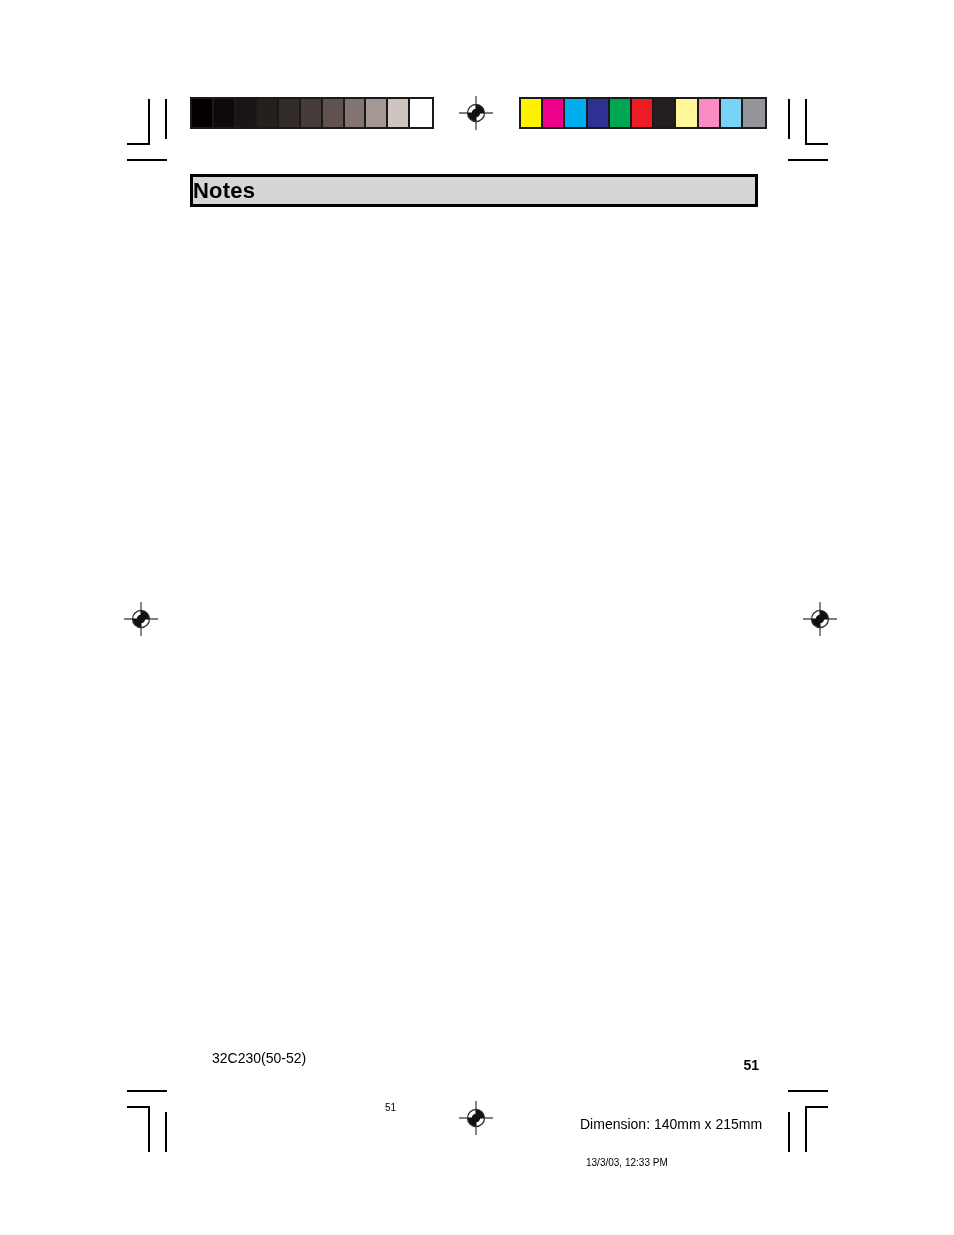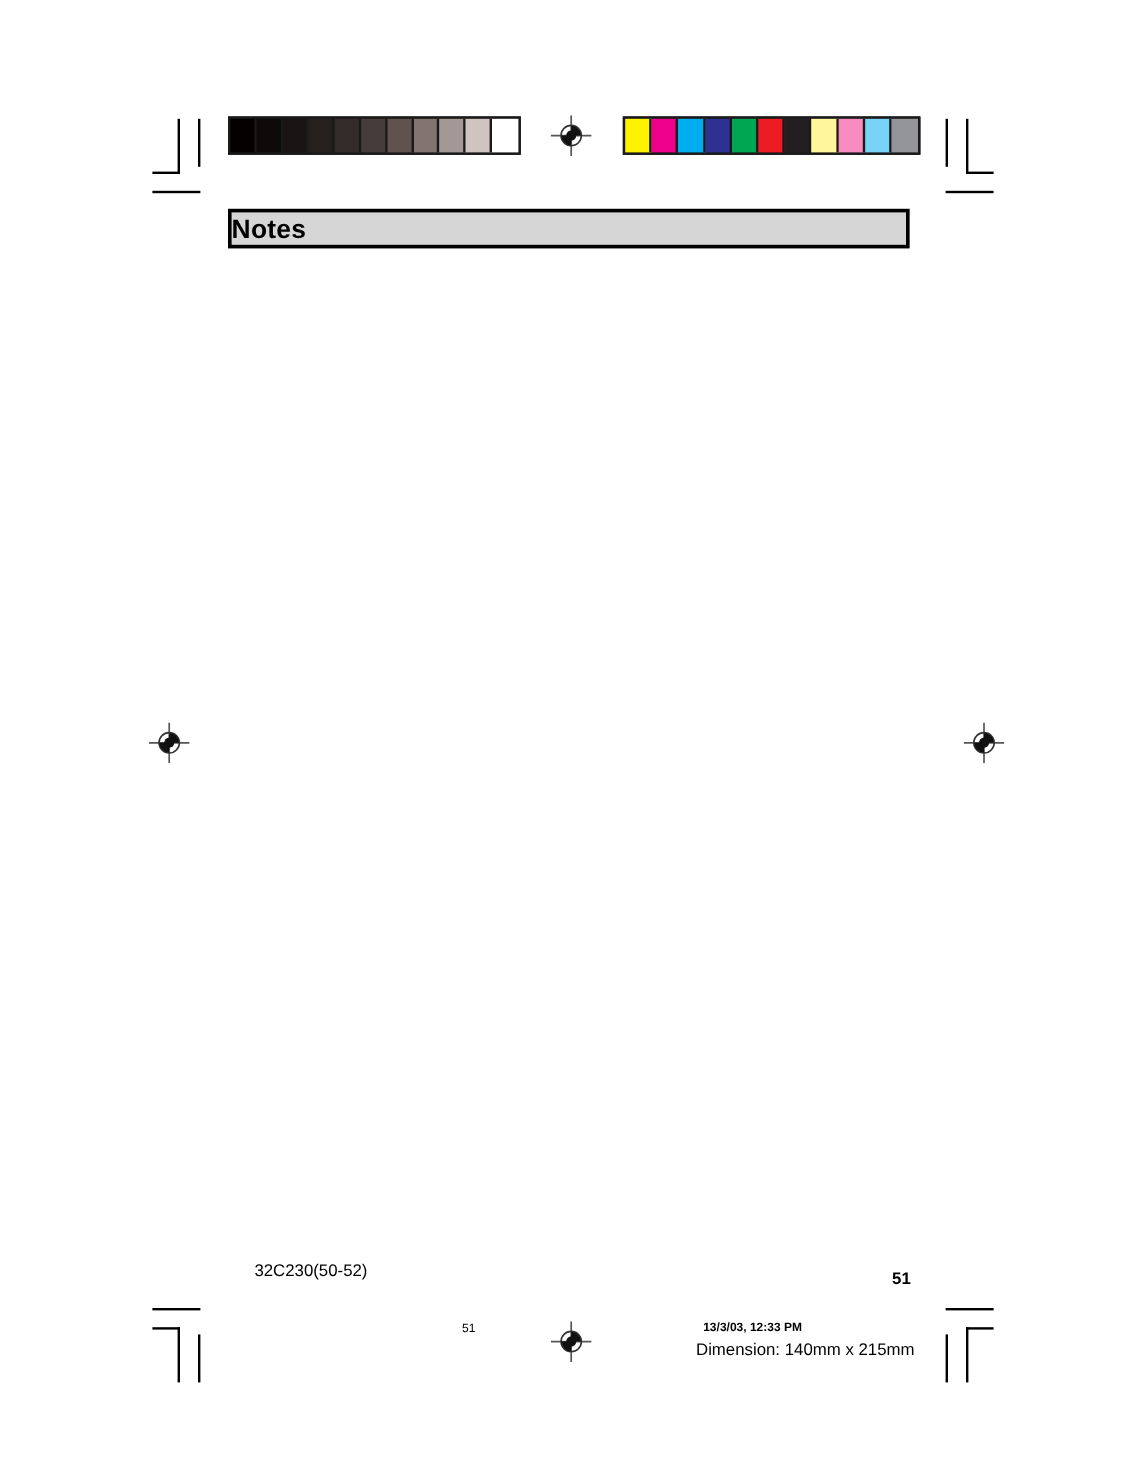--- a/index.html
+++ b/index.html
@@ -111,23 +111,22 @@
     font-size: 14px;
     margin-left: 35px;
   }
   #footer-pagenum {
     left: 385px;
     top: 1102px;
     font-size: 10px;
   }
   #footer-timestamp {
     left: 586px;
-    top: 1101px;
+    top: 1157px;
     font-size: 10px;
-    font-weight: bold;
   }
   #footer-dimension {
     left: 580px;
     top: 1116px;
     font-size: 14px;
   }
 </style>
 </head>
 <body>
 

